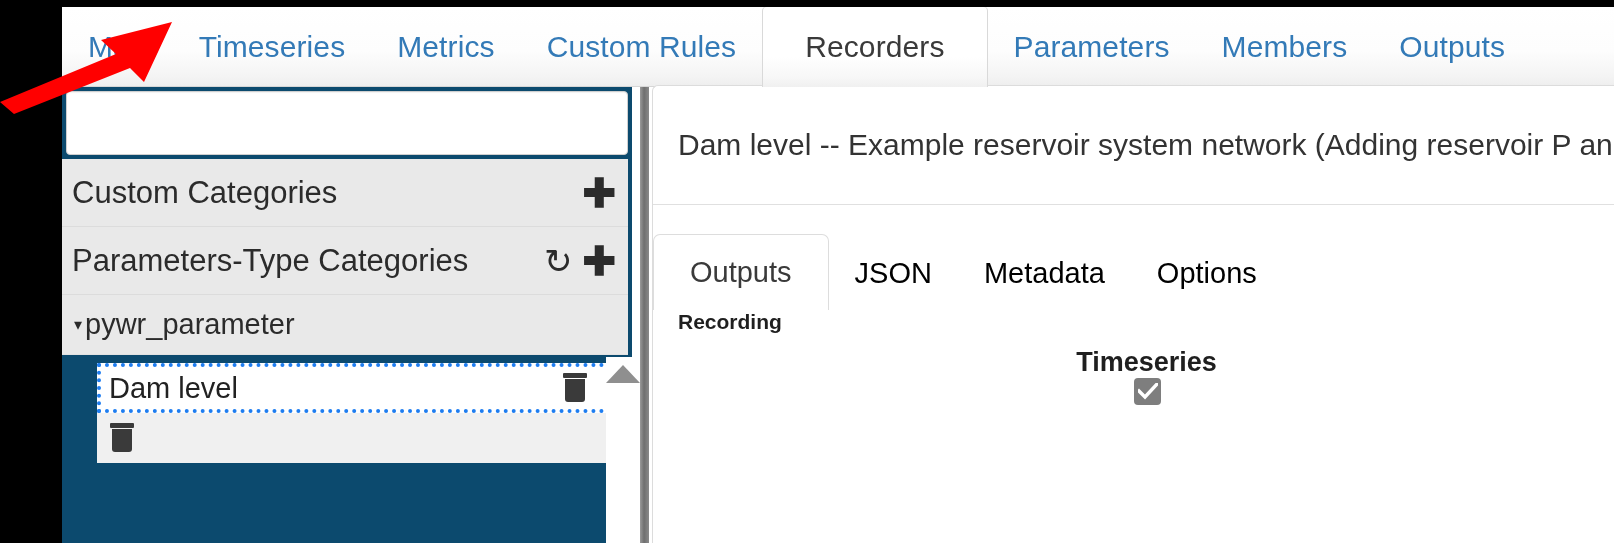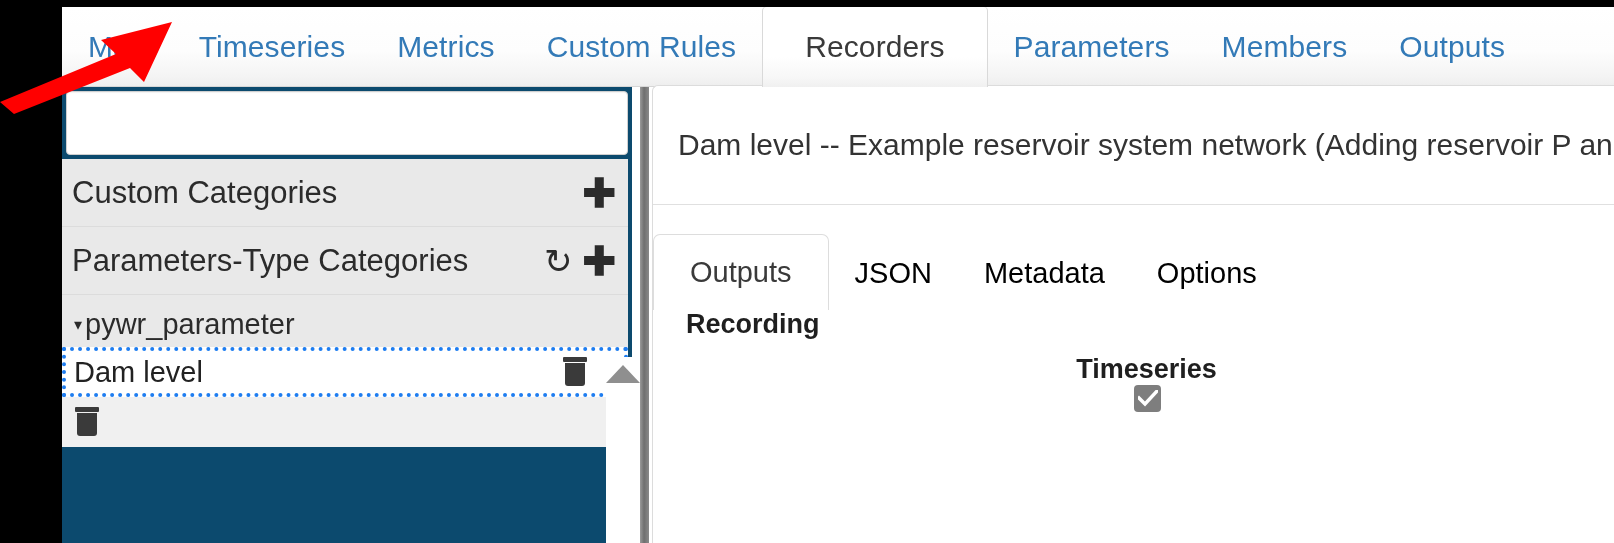--- a/index.html
+++ b/index.html
@@ -163,22 +163,23 @@
     margin-right: 3px;
     line-height: 1;
   }
   .tree-label {
     font-size: 29px;
     color: #2b2b2b;
   }
 
   .item-list {
     position: absolute;
-    left: 0; top: 260px;
+    left: 0; top: 276px;
     width: 566px;
+    padding-left: 35px;
   }
   .item-row {
     position: relative;
     height: 50px;
     display: flex;
     align-items: center;
     padding: 0 22px 0 12px;
     background: #f0f0f0;
     cursor: pointer;
   }
@@ -304,24 +305,24 @@
     height: 76px;
   }
 
   .rp-body {
     position: absolute;
     left: 0; top: 224px;
     width: 962px;
     padding-left: 25px;
   }
   .sect-head {
-    font-size: 27px;
+    font-size: 21px;
     font-weight: bold;
     color: #1f1f1f;
-    margin: 0 0 14px 8px;
+    margin: 0 0 14px 0;
     line-height: 1.1;
   }
   .chk-row {
     display: flex;
     align-items: center;
     gap: 0px;
     flex-direction: column;
   }
   .chk-label {
     font-size: 27px;

